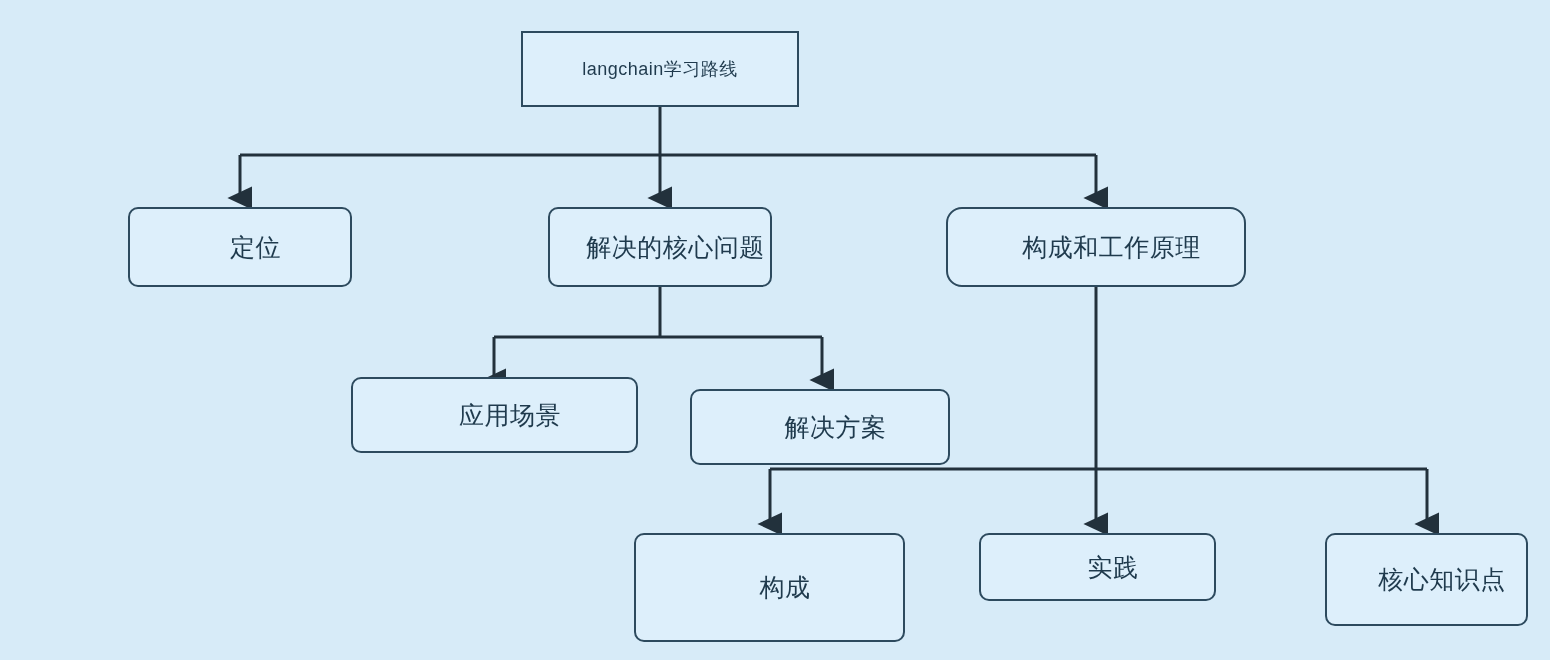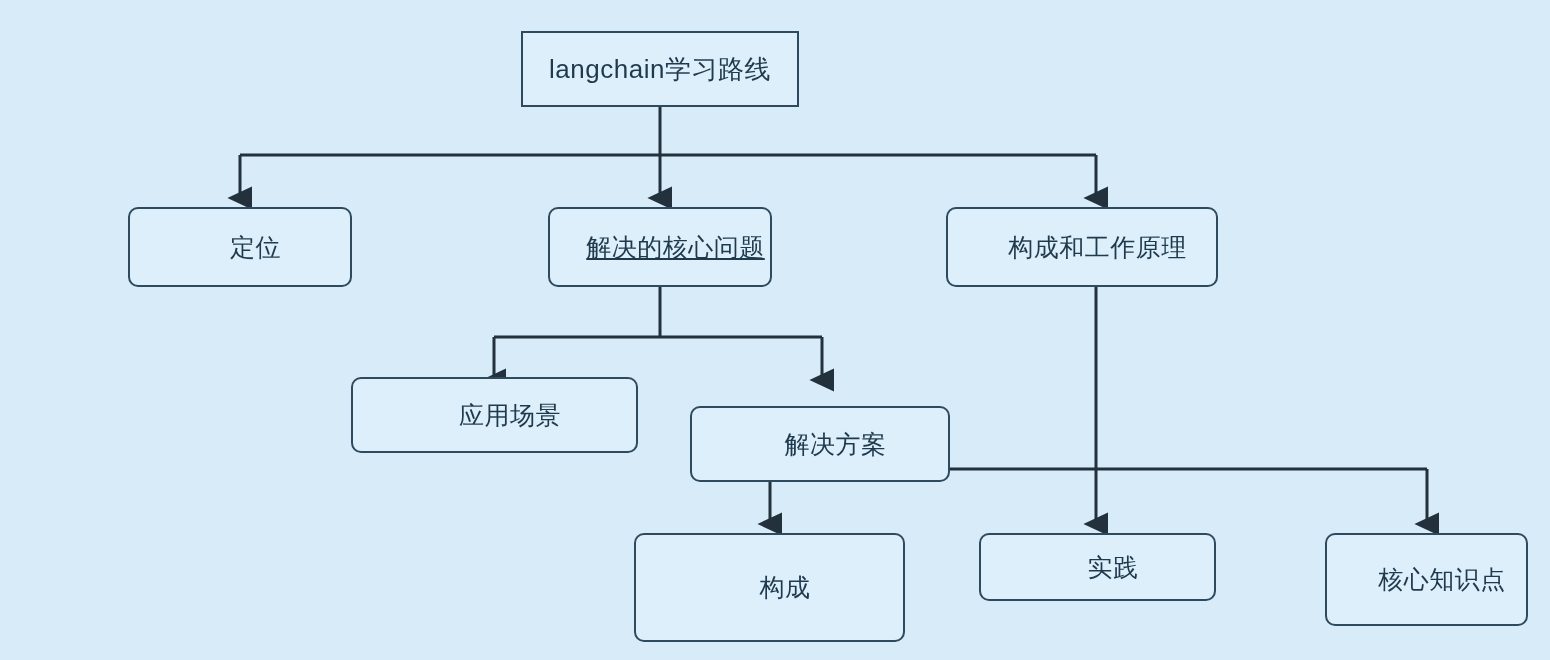--- a/index.html
+++ b/index.html
@@ -82,41 +82,41 @@
       <path d="M 822 337 L 822 380" marker-end="url(#arrowhead)"></path>
 
       <path d="M 1096 287 L 1096 469"></path>
       <path d="M 770 469 L 1427 469"></path>
       <path d="M 770 469 L 770 524" marker-end="url(#arrowhead)"></path>
       <path d="M 1096 469 L 1096 524" marker-end="url(#arrowhead)"></path>
       <path d="M 1427 469 L 1427 524" marker-end="url(#arrowhead)"></path>
     </g>
   </svg>
 
-  <div class="node sharp" id="node-root" style="left:521px; top:31px; width:278px; height:76px; font-size:26px;">
+  <div class="node sharp" id="node-root" style="left:521px; top:31px; width:278px; height:76px; font-size:18px;">
     <span class="node-label">langchain学习路线</span>
   </div>
 
   <div class="node rounded" id="node-position" style="left:128px; top:207px; width:224px; height:80px;">
     <span class="node-label">定位</span>
   </div>
 
-  <div class="node rounded" id="node-core" style="left:548px; top:207px; width:224px; height:80px;text-decoration:underline;">
+  <div class="node rounded" id="node-core" style="left:548px; top:207px; width:224px; height:80px;">
     <span class="node-label">解决的核心问题</span>
   </div>
 
-  <div class="node rounded" id="node-structure" style="left:946px; top:207px; width:272px; height:80px;">
+  <div class="node rounded" id="node-structure" style="left:946px; top:207px; width:300px; height:80px;border-radius:16px;">
     <span class="node-label">构成和工作原理</span>
   </div>
 
   <div class="node rounded" id="node-scenario" style="left:351px; top:377px; width:287px; height:76px;">
     <span class="node-label">应用场景</span>
   </div>
 
-  <div class="node rounded" id="node-solution" style="left:690px; top:406px; width:260px; height:76px;">
+  <div class="node rounded" id="node-solution" style="left:690px; top:389px; width:260px; height:76px;">
     <span class="node-label">解决方案</span>
   </div>
 
   <div class="node rounded" id="node-compose" style="left:634px; top:533px; width:271px; height:109px;">
     <span class="node-label">构成</span>
   </div>
 
   <div class="node rounded" id="node-practice" style="left:979px; top:533px; width:237px; height:68px;">
     <span class="node-label">实践</span>
   </div>

